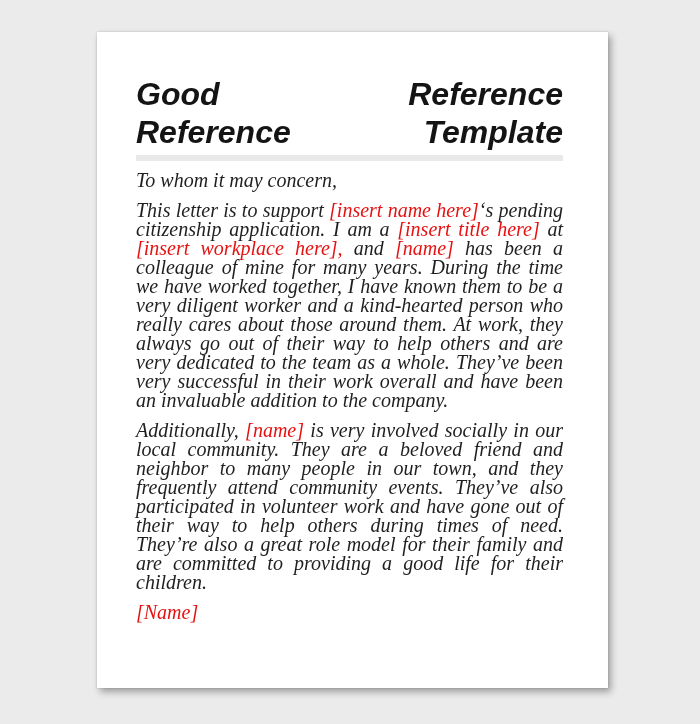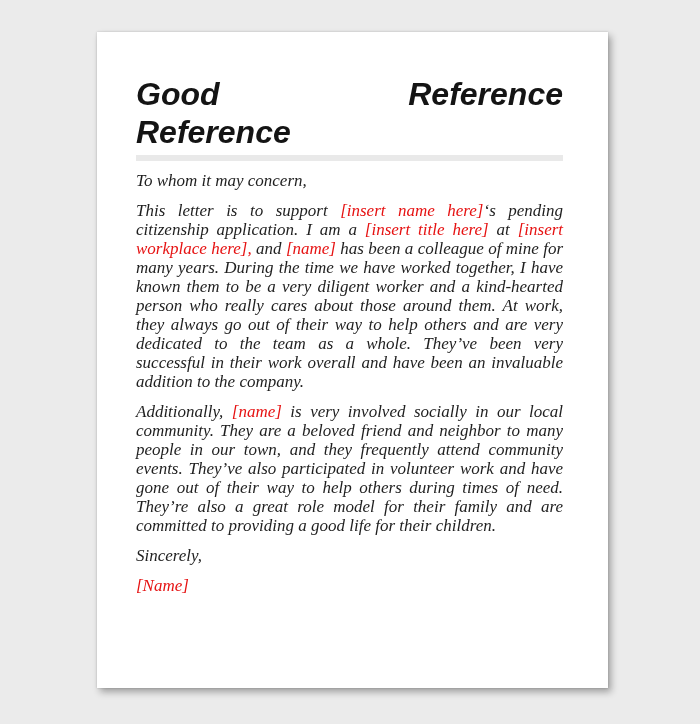--- a/index.html
+++ b/index.html
@@ -15,48 +15,48 @@
     box-shadow:0 0 2px rgba(0,0,0,0.18), 3px 4px 7px rgba(0,0,0,0.32);
     padding:43px 45px 0 39px;
     font-style:italic;
   }
   .title{
     margin:0;font-family:"Liberation Sans","DejaVu Sans",sans-serif;
     font-weight:bold;font-size:32px;line-height:38px;color:var(--title-ink);
   }
   .title-line{display:flex;justify-content:space-between;white-space:nowrap;}
   .title-underline{height:6px;background:var(--bar);margin-top:4px;}
-  .letter-text{font-size:17px;line-height:19px;color:var(--ink);}
+  .letter-text{font-size:20px;line-height:19px;color:var(--ink);}
   .salutation{margin:10px 0 0 0;}
   .para{margin:11px 0 0 0;text-align:justify;}
   .closing{margin:11px 0 0 0;}
   .signature{margin:11px 0 0 0;color:var(--red);}
   .red{color:var(--red);}
 </style>
 </head>
 <body>
 
 <div class="paper">
 
   <h1 class="title">
     <span class="title-line">
       <span>Good</span>
       <span>Reference</span>
     </span>
     <span class="title-line">
       <span>Reference</span>
+      <span>Template</span>
     </span>
   </h1>
 
   <div class="title-underline"></div>
 
   <p class="letter-text salutation">To whom it may concern,</p>
 
   <div class="letter-text">
       <p class="para"><span>This letter is to support </span><span class="red">[insert name here]</span><span>‘s pending citizenship application. I am a </span><span class="red">[insert title here]</span><span> at </span><span class="red">[insert workplace here],</span><span> and </span><span class="red">[name]</span><span> has been a colleague of mine for many years. During the time we have worked together, I have known them to be a very diligent worker and a kind-hearted person who really cares about those around them. At work, they always go out of their way to help others and are very dedicated to the team as a whole. They’ve been very successful in their work overall and have been an invaluable addition to the company.</span></p>
       <p class="para"><span>Additionally, </span><span class="red">[name]</span><span> is very involved socially in our local community. They are a beloved friend and neighbor to many people in our town, and they frequently attend community events. They’ve also participated in volunteer work and have gone out of their way to help others during times of need. They’re also a great role model for their family and are committed to providing a good life for their children.</span></p>
     </div>
 
-  <p class="letter-text closing">Sincerely,</p>
 
   <p class="letter-text signature">[Name]</p>
 
 </div>
 
 </body></html>

